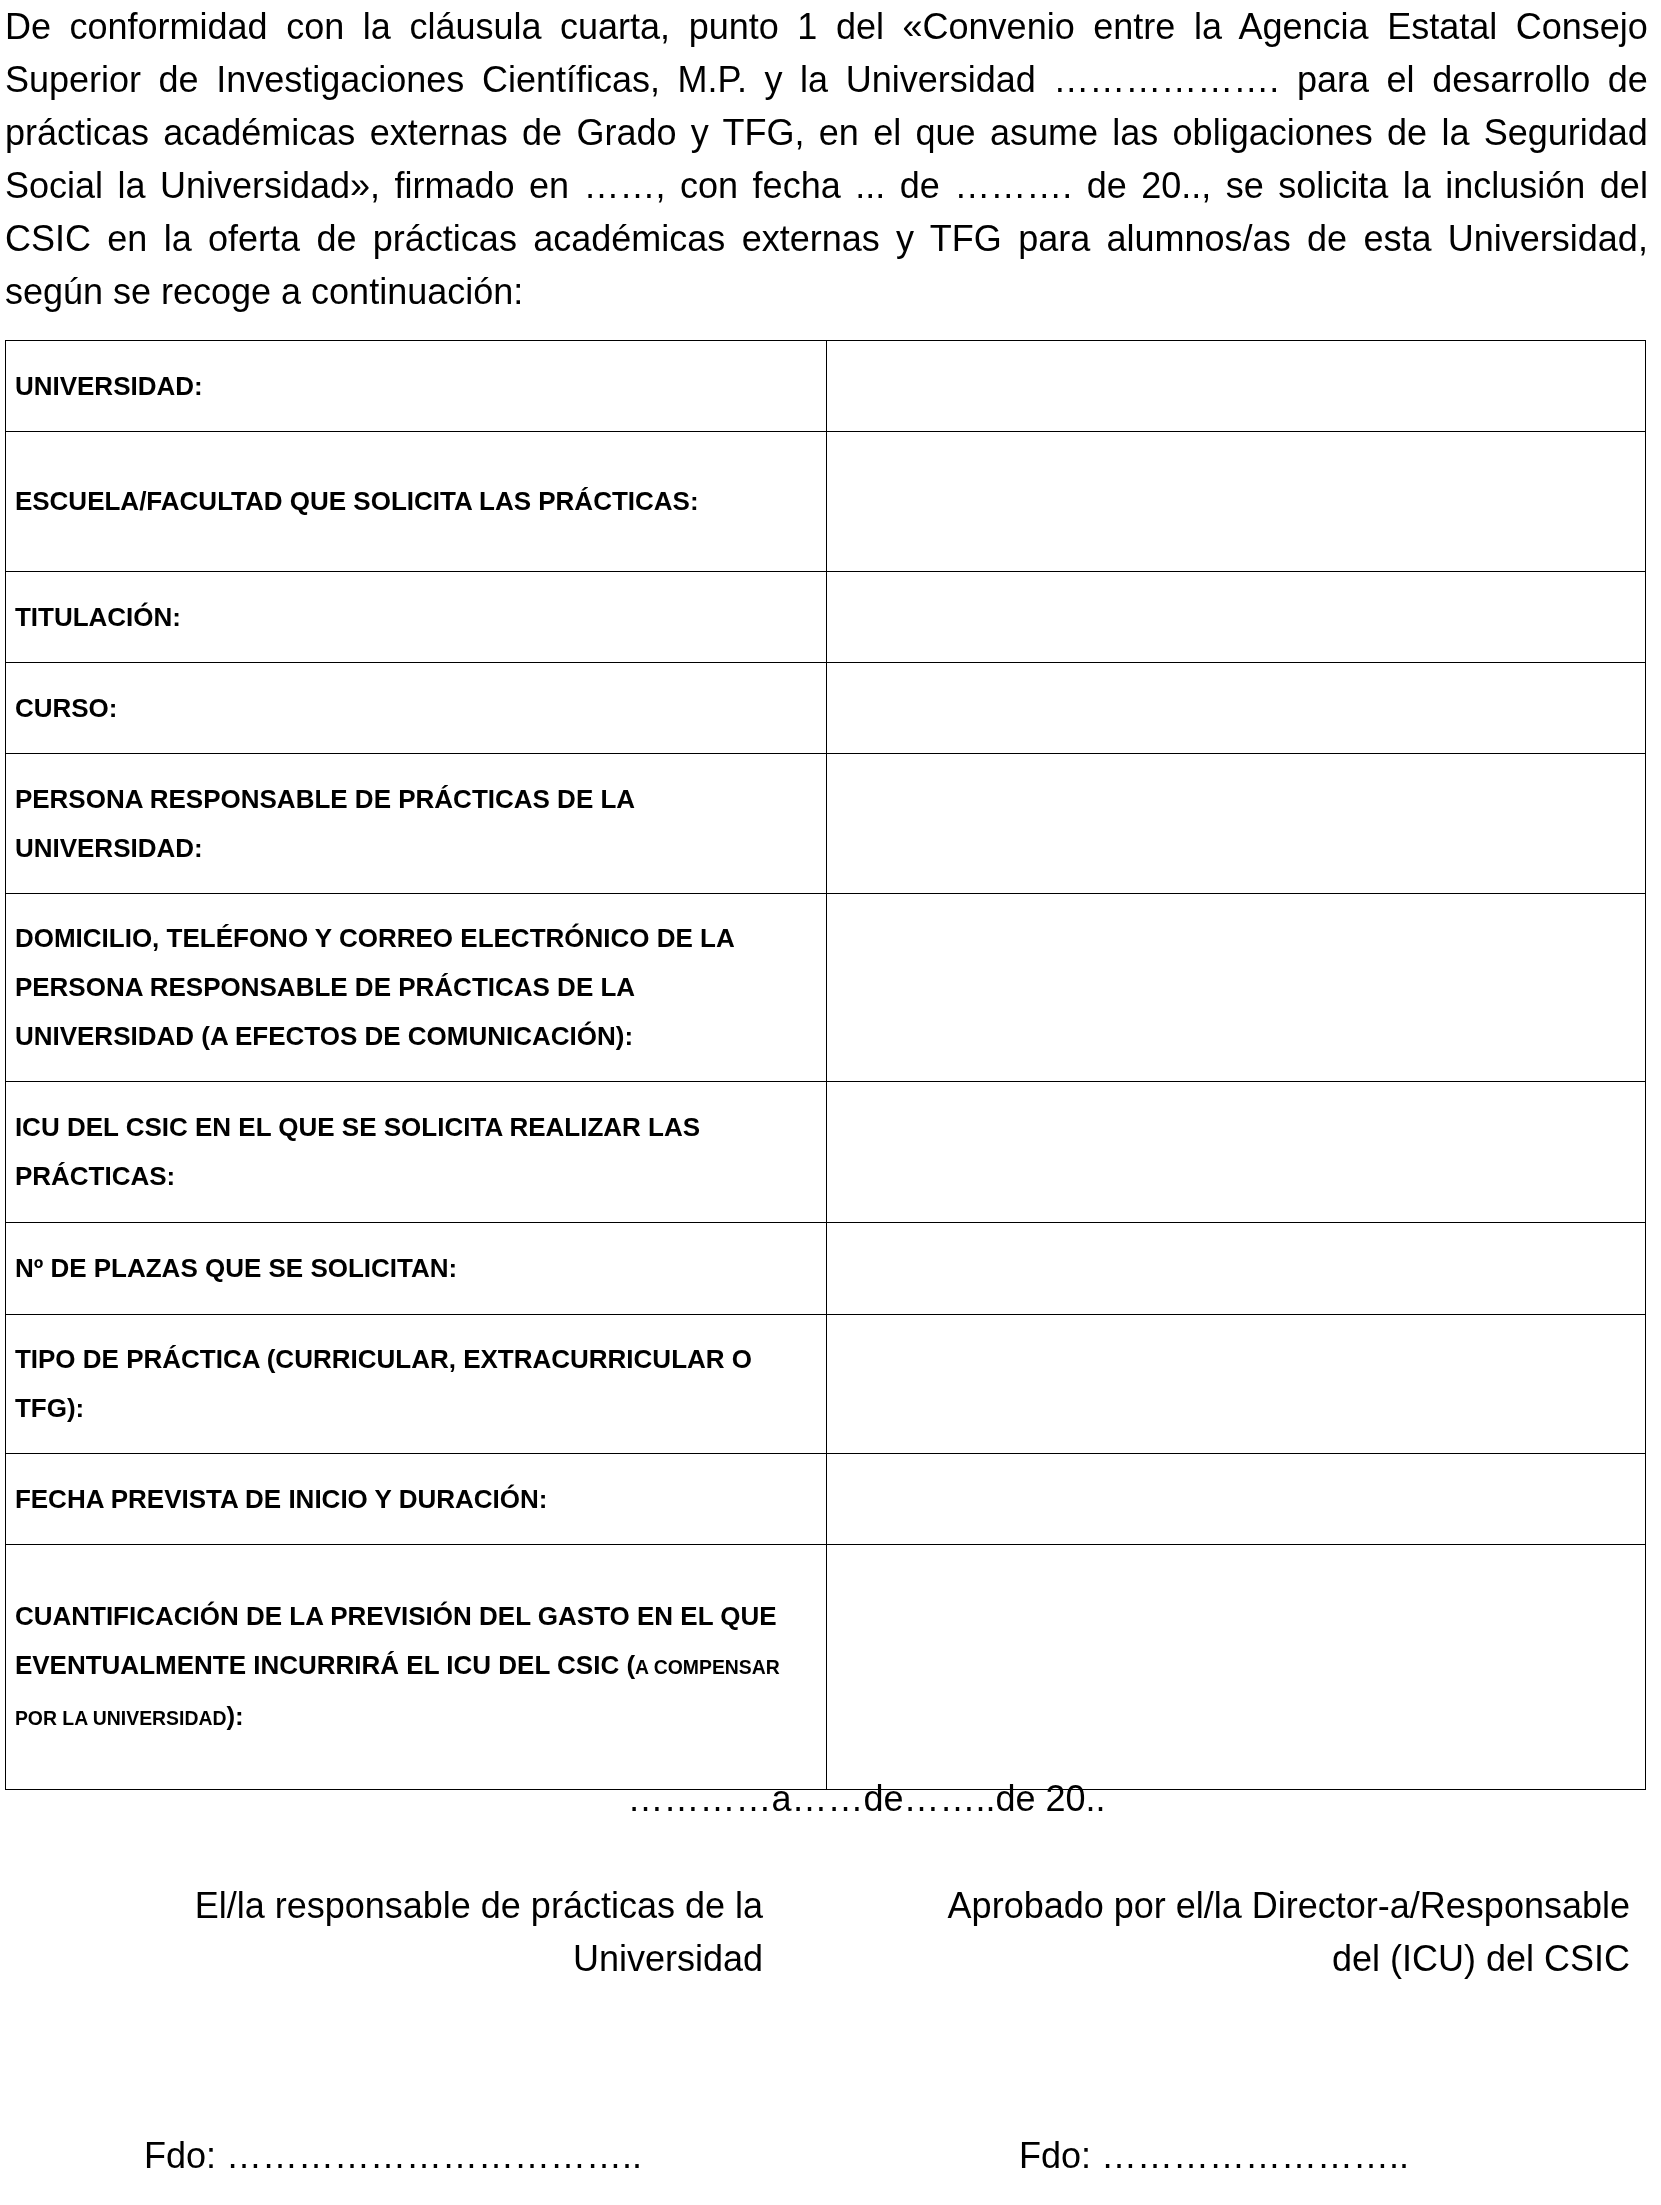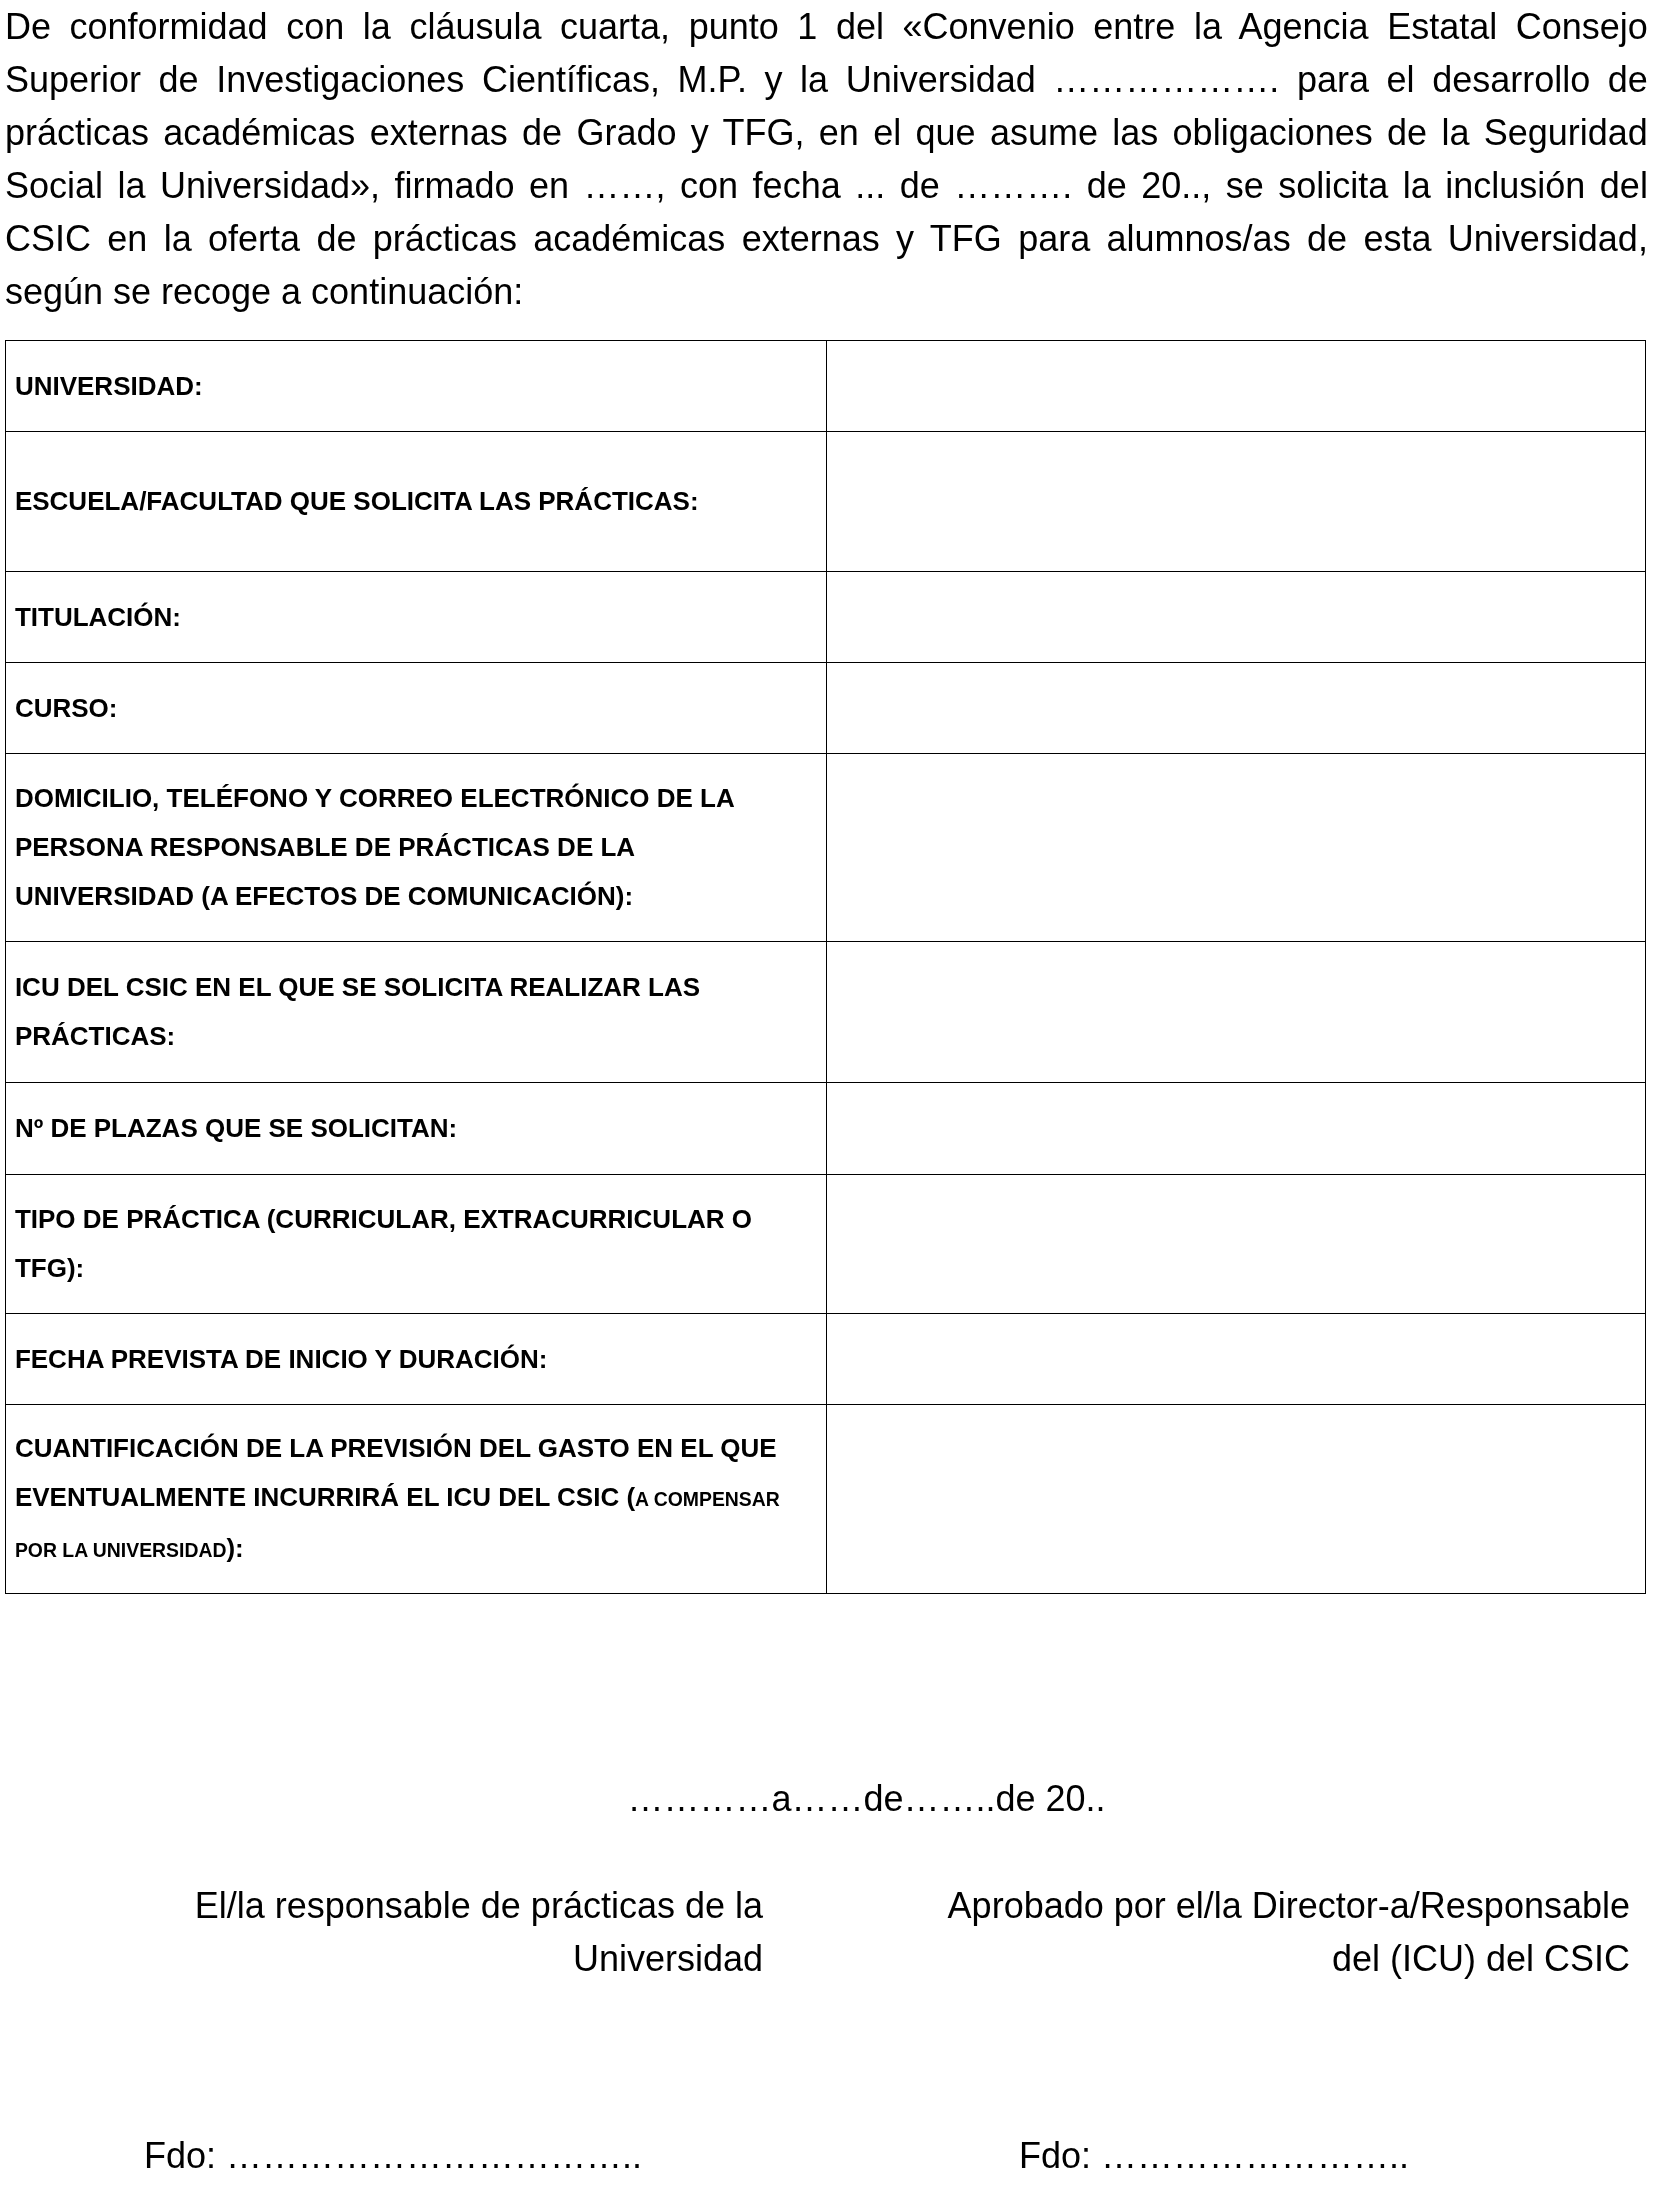--- a/index.html
+++ b/index.html
@@ -104,41 +104,45 @@
     <td class="value-cell"></td>
   </tr>
   <tr style="height:91px;">
     <td class="label-cell">TITULACIÓN:</td>
     <td class="value-cell"></td>
   </tr>
   <tr style="height:91px;">
     <td class="label-cell">CURSO:</td>
     <td class="value-cell"></td>
   </tr>
+  <tr style="height:140px;">
+    <td class="label-cell">PERSONA RESPONSABLE DE PRÁCTICAS DE LA UNIVERSIDAD:</td>
+    <td class="value-cell"></td>
+  </tr>
   <tr style="height:188px;">
     <td class="label-cell">DOMICILIO, TELÉFONO Y CORREO ELECTRÓNICO DE LA PERSONA RESPONSABLE DE PRÁCTICAS DE LA UNIVERSIDAD (A EFECTOS DE COMUNICACIÓN):</td>
     <td class="value-cell"></td>
   </tr>
   <tr style="height:141px;">
     <td class="label-cell">ICU DEL CSIC EN EL QUE SE SOLICITA REALIZAR LAS PRÁCTICAS:</td>
     <td class="value-cell"></td>
   </tr>
   <tr style="height:92px;">
     <td class="label-cell">Nº DE PLAZAS QUE SE SOLICITAN:</td>
     <td class="value-cell"></td>
   </tr>
   <tr style="height:139px;">
     <td class="label-cell">TIPO DE PRÁCTICA (CURRICULAR, EXTRACURRICULAR O TFG):</td>
     <td class="value-cell"></td>
   </tr>
   <tr style="height:91px;">
     <td class="label-cell">FECHA PREVISTA DE INICIO Y DURACIÓN:</td>
     <td class="value-cell"></td>
   </tr>
-  <tr style="height:189px;">
+  <tr style="height:245px;">
     <td class="label-cell"><span>CUANTIFICACIÓN DE LA PREVISIÓN DEL GASTO EN EL QUE EVENTUALMENTE INCURRIRÁ EL ICU DEL CSIC (</span><span class="small-caps">A COMPENSAR POR LA UNIVERSIDAD</span><span>):</span></td>
     <td class="value-cell"></td>
   </tr>
 </tbody>
   </table>
 
 <div class="date-line">…………a……de……..de 20..</div>
 
 <div class="sig-block sig-left">
   <div>El/la responsable de prácticas de la</div>

